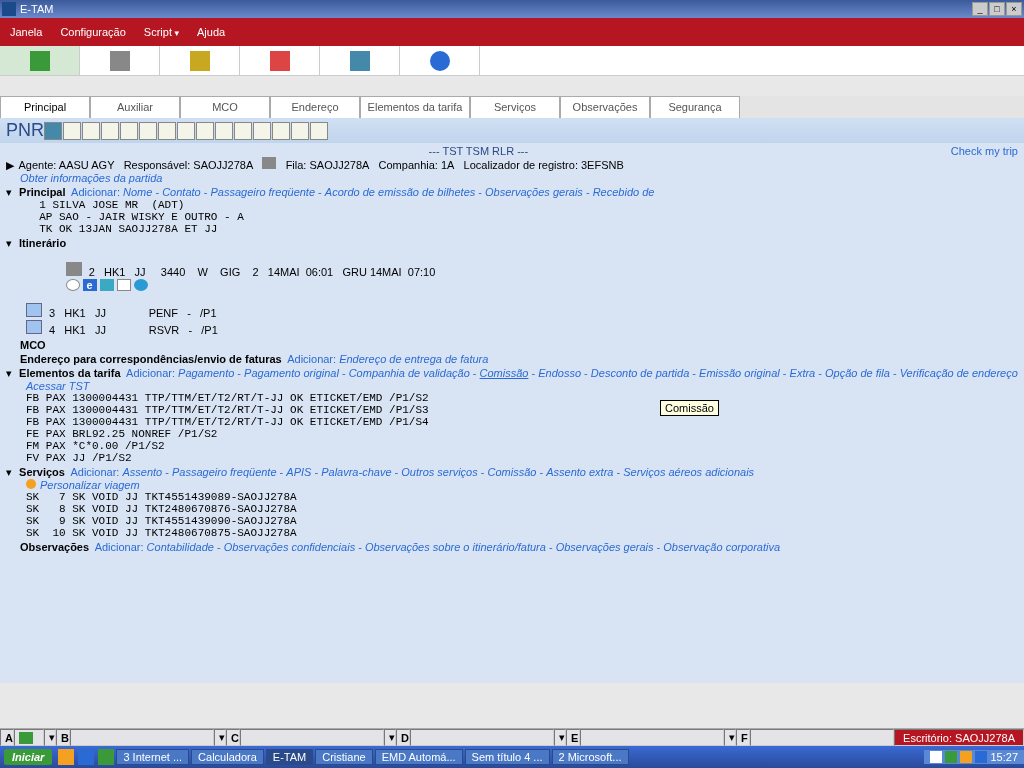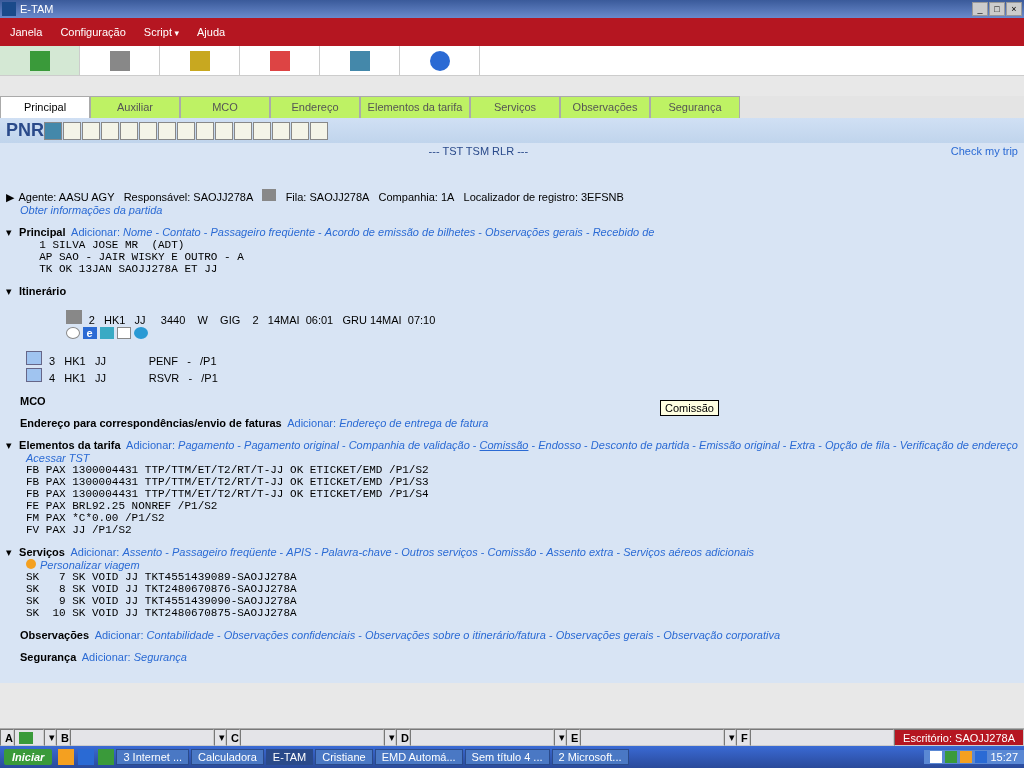--- a/index.html
+++ b/index.html
@@ -9,33 +9,33 @@
 .titlebar .spacer { flex: 1; }
 .wbtn { width: 16px; height: 14px; background: #ccc; border: 1px solid #999; margin-left: 1px; text-align: center; font-size: 9px; line-height: 12px; color: #000; }
 .menubar { background: #B51621; height: 28px; display: flex; align-items: center; padding: 0 10px; gap: 18px; color: #fff; }
 .menubar .mitem { cursor: pointer; text-align: center; }
 .menubar .drop::after { content:" ▾"; font-size: 9px; }
 .toolbar { background: #fff; border-bottom: 1px solid #ccc; height: 30px; display: flex; }
 .toolbar .tbtn { width: 80px; border-right: 1px solid #ccc; display: flex; align-items: center; justify-content: center; }
 .toolbar .tbtn.active { background: #d4e8d4; }
 .toolbar .tbtn span { width: 20px; height: 20px; display: inline-block; }
 .tabstrip { background: #e4e4e4; height: 22px; display: flex; margin-top: 20px; }
-.tabstrip .tab { width: 90px; border: 1px solid #aaa; border-bottom: none; background: #bef264; text-align: center; line-height: 20px; color: #555; cursor: pointer; }
+.tabstrip .tab { width: 90px; border: 1px solid #aaa; border-bottom: none; background: #ffffff; text-align: center; line-height: 20px; color: #555; cursor: pointer; }
 .tabstrip .tab.active { background: #fff; color: #000; }
 .pnrhead { background: linear-gradient(#d0e0f4,#c0d4ec); display: flex; align-items: center; padding: 2px 6px; }
-.pnrhead .pnrlabel { color: #2a4a8a; font-weight: bold; font-size: 18px; }
+.pnrhead .pnrlabel { color: #2a4a8a; font-weight: normal; font-size: 18px; }
 .pnrhead .minibar { display: flex; gap: 1px; }
 .pnrhead .mini { width: 18px; height: 18px; border: 1px solid #888; background: #f4f4e8; }
 .content { background: #d8e4f4; height: 540px; overflow-y: auto; padding: 2px 6px; font-size: 11px; color: #000; }
 .tstline { text-align: center; color: #2a4a8a; }
 .check { float: right; color: #2a6ad4; cursor: pointer; }
-.agentline { color: #000; margin-top: 32px; }
+.agentline { color: #000; }
 .linkline a, .linkline span.lk { color: #2a6ad4; cursor: pointer; font-style: italic; }
 .linkline .sep { color: #2a6ad4; }
-.section { margin-top: 10px; }
+.section { margin-top: 2px; }
 .section .hd { font-weight: bold; display: inline; }
 .section .add { color: #2a6ad4; }
 .mono { font-family: "Courier New", monospace; font-size: 11px; white-space: pre; padding-left: 20px; }
 .caret { display: inline-block; width: 10px; color: #000; cursor: pointer; }
 .tooltip { position: absolute; left: 660px; top: 400px; background: #ffffe1; border: 1px solid #000; padding: 1px 4px; font-size: 11px; }
 .underl { text-decoration: underline; }
 .chk { color: #3a9a3a; }
 .statusrow { position: absolute; bottom: 22px; left: 0; right: 0; height: 18px; display: flex; background: #e4e4e8; border-top: 1px solid #aaa; }
 .statusrow .cell { border: 1px inset #ccc; padding: 0 4px; display: flex; align-items: center; }
 .statusrow .lbl { width: 14px; text-align: center; font-weight: bold; }
@@ -240,25 +240,20 @@
     <span class="add">Adicionar:</span>
     <span class="linkline">
       <span class="lk">Contabilidade</span><span class="sep"> - </span>
       <span class="lk">Observações confidenciais</span><span class="sep"> - </span>
       <span class="lk">Observações sobre o itinerário/fatura</span><span class="sep"> - </span>
       <span class="lk">Observações gerais</span><span class="sep"> - </span>
       <span class="lk">Observação corporativa</span>
     </span>
   </div>
 
-  <div class="section">
-    <span style="padding-left:14px" class="hd">Segurança</span>&nbsp;
-    <span class="add">Adicionar:</span>
-    <span class="linkline"><span class="lk">Segurança</span></span>
-  </div>
 </div>
 
 <div class="tooltip">Comissão</div>
 
 <div class="statusrow">
   <div class="cell lbl">A</div>
   <div class="cell" style="width:30px">
       <span style="width:14px;height:12px;background:#3a9a3a;display:inline-block"></span>
     </div>
   <div class="cell" style="width:12px">▾</div>

